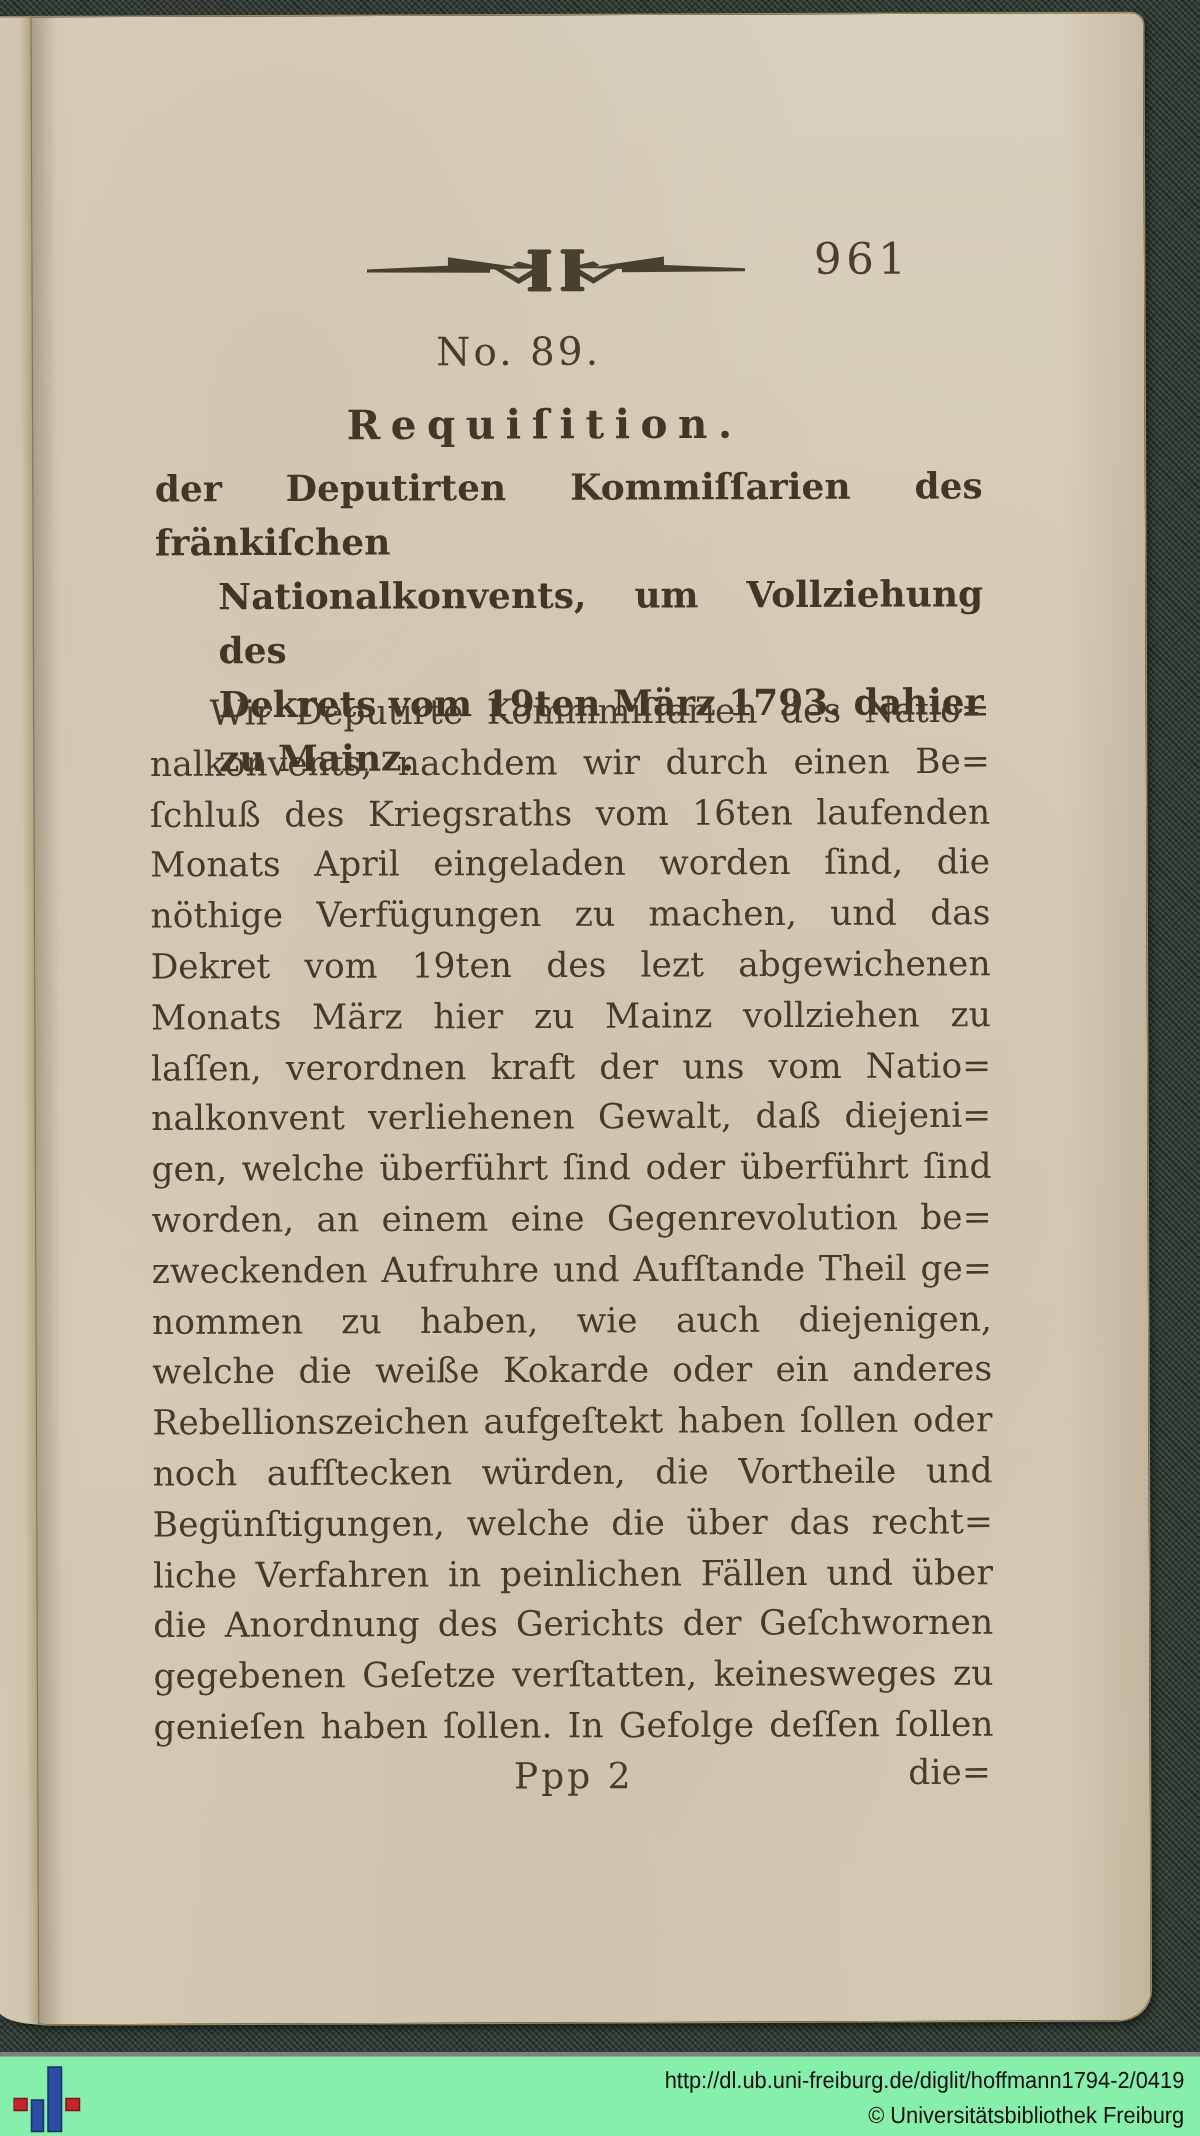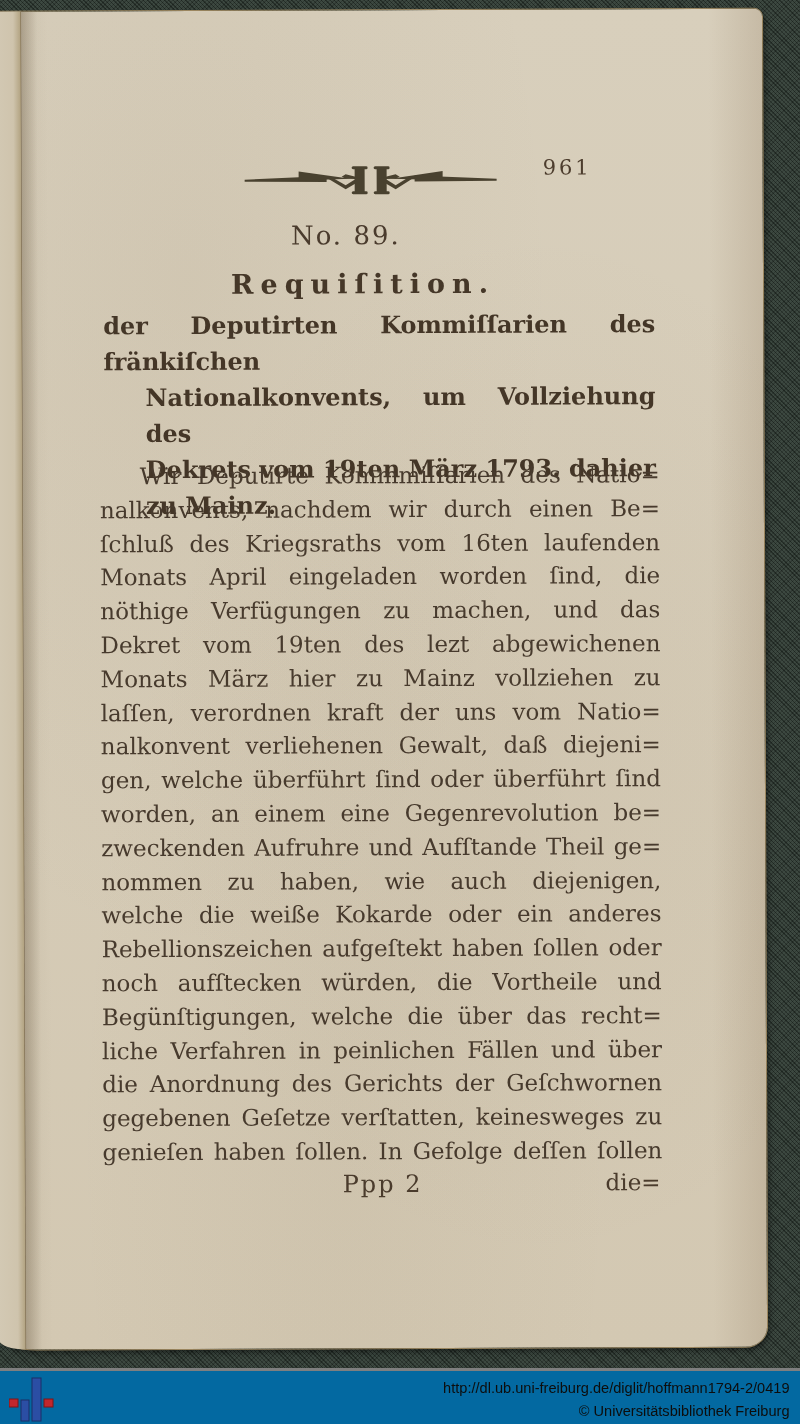--- a/index.html
+++ b/index.html
@@ -35,21 +35,21 @@
     border-radius:4px 0 0 38px / 4px 0 0 14px;
   }
   .fold-shadow{
     position:absolute;left:27px;top:0;width:16px;height:100%;
     background:linear-gradient(90deg, rgba(90,74,50,.30), rgba(90,74,50,0));
   }
   
   .ink{color:#473a2d;}
   .pagenum{
     position:absolute;left:548px;top:146px;width:120px;
-    font-size:21px;letter-spacing:3px;color:#4d3d2e;
+    font-size:29px;letter-spacing:3px;color:#4d3d2e;
   }
   .ornament{position:absolute;left:248px;top:152px;}
   .head-no{
     position:absolute;left:296px;top:210px;
     font-size:26px;letter-spacing:2px;color:#4a3b2d;text-align:center;
   }
   .title{
     position:absolute;left:236px;top:258px;
     font-size:27px;letter-spacing:7px;font-weight:bold;color:#453728;
   }
@@ -68,21 +68,21 @@
   .bodytext .ln.first{padding-left:40px;}
   .sigline{
     position:absolute;left:104px;top:1160px;width:560px;height:34px;
     font-size:24px;color:#4a3b2c;
   }
   .sig-center{position:absolute;left:0;width:100%;text-align:center;letter-spacing:2px;}
   .catchword{position:absolute;right:2px;top:0;font-size:23px;}
   
   .footer{
     position:absolute;left:0;top:1368px;width:800px;height:56px;
-    background:#0369a1;border-top:3px solid #7f7f7f;box-sizing:border-box;
+    background:#86efac;border-top:3px solid #7f7f7f;box-sizing:border-box;
   }
   .footer-text{
     position:absolute;right:10px;top:5px;text-align:right;
     font-family:"Liberation Sans", sans-serif;font-size:15.5px;line-height:23px;
     color:#0d0d0d;transform:scaleX(.94);transform-origin:right center;
   }
   .logo{position:absolute;left:9px;top:6px;}
 </style>
 </head>
 <body>

